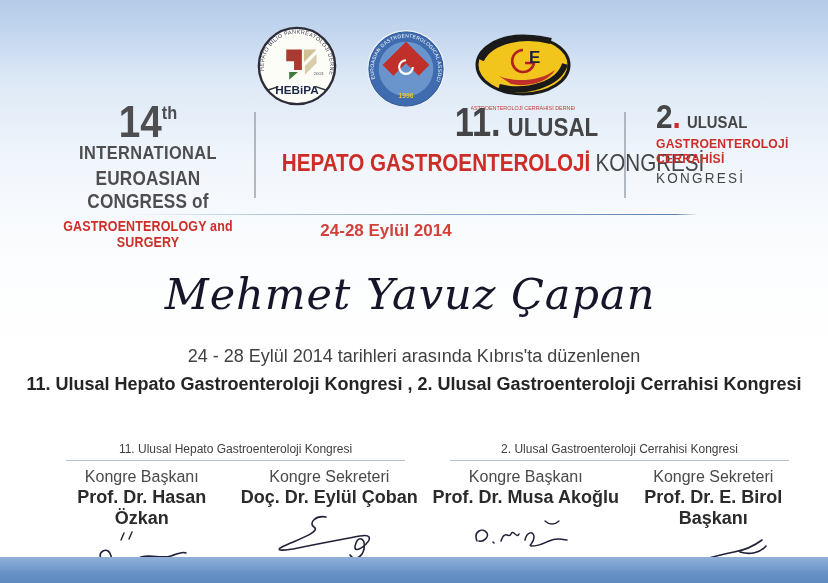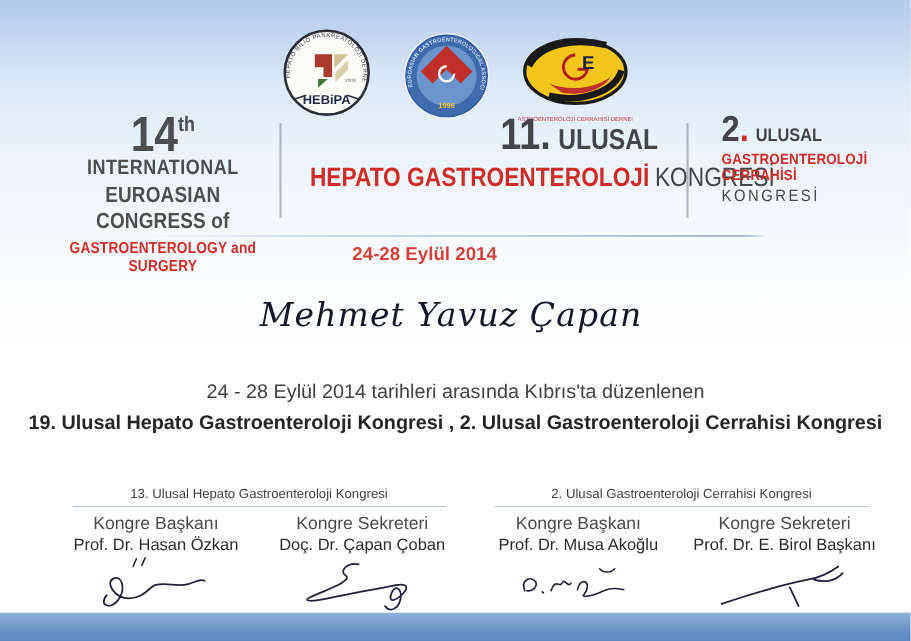--- a/index.html
+++ b/index.html
@@ -40,35 +40,35 @@
   .r-red { font-size:13.5px; font-weight:700; color:#ce2d27; margin-top:4px; letter-spacing:.2px; }
   .r-kong { font-size:15px; font-weight:400; letter-spacing:2.5px; margin-top:3px; }
 
   .rule { position:absolute; top:214px; left:128px; width:570px; height:1px;
     background:linear-gradient(90deg,rgba(120,150,190,0) 0%,rgba(120,150,190,.55) 25%,rgba(95,130,175,.8) 75%,#5f82af 96%,rgba(120,150,190,0) 100%); }
   .date { position:absolute; top:221px; left:0; width:772px; text-align:center;
     color:#d2423b; font-size:17px; font-weight:700; }
 
   
   .rname { position:absolute; top:269px; left:0; width:820px; text-align:center;
-    font-family:"DejaVu Serif", serif; font-style:italic; font-size:30px; color:#16162a; letter-spacing:1px; }
+    font-family:"DejaVu Serif", serif; font-style:italic; font-size:43px; color:#16162a; letter-spacing:1px; }
   .bline1 { position:absolute; top:346px; left:0; width:828px; text-align:center; font-size:18px; color:#414143; }
   .bline2 { position:absolute; top:374px; left:0; width:828px; text-align:center; font-size:18px; font-weight:700; color:#252527; }
   .bline3 { position:absolute; top:404px; left:0; width:828px; text-align:center; font-size:18px; color:#414143; }
   .bline3 b { color:#252527; }
 
   
   .sgroup { position:absolute; top:442px; width:375px; }
   .sgroup.gleft { left:48px; } .sgroup.gright { left:432px; }
   .sg-title { font-size:12px; color:#3e3e40; text-align:center; padding-bottom:4px;
     border-bottom:1px solid #b6c2d3; margin:0 18px; }
   .sg-cols { display:flex; margin-top:7px; }
   .sg-col { width:50%; text-align:center; }
   .role { font-size:16px; color:#4a4a4c; }
-  .pname { font-size:15px; font-weight:400; color:#2b2b2d; margin-top:1px; }
+  .pname { font-size:18px; font-weight:700; color:#2b2b2d; margin-top:1px; }
   .sigimg { margin-top:1px; }
 
   .bbar { position:absolute; left:0; bottom:0; width:828px; height:26px;
     background:linear-gradient(180deg,#90b0d8 0%,#7da3d0 30%,#6691c6 65%,#5d89c0 100%); }
 </style>
 </head>
 <body>
 
 <div class="cert">
 
@@ -131,36 +131,36 @@
         <div class="r-kong">KONGRESİ</div>
       </div>
     </div>
   </div>
 
   <div class="rule"></div>
   <div class="date">24-28 Eylül 2014</div>
 
   <div class="rname">Mehmet Yavuz Çapan</div>
   <div class="bline1">24 - 28 Eylül 2014 tarihleri arasında Kıbrıs'ta düzenlenen</div>
-  <div class="bline2">19. Ulusal Hepato Gastroenteroloji Kongresi , 2. Ulusal Gastroenteroloji Cerrahisi Kongresi</div>
+  <div class="bline2">11. Ulusal Hepato Gastroenteroloji Kongresi , 2. Ulusal Gastroenteroloji Cerrahisi Kongresi</div>
 
   <div class="sgroup gleft">
-    <div class="sg-title">13. Ulusal Hepato Gastroenteroloji Kongresi</div>
+    <div class="sg-title">11. Ulusal Hepato Gastroenteroloji Kongresi</div>
     <div class="sg-cols">
       <div class="sg-col">
         <div class="role">Kongre Başkanı</div>
         <div class="pname">Prof. Dr. Hasan Özkan</div>
         <svg class="sigimg" width="130" height="52" viewBox="0 0 130 52">
           <path d="M20 36 C12 46 24 49 30 41 C38 31 34 17 26 21 C18 25 28 39 40 39 C54 39 58 29 64 27 C74 24 84 29 94 26 C101 24 105 21 109 23" stroke="#20203a" stroke-width="1.6" fill="none" stroke-linecap="round"></path>
           <path d="M44 10 l3 -7 M52 9 l3 -7" stroke="#20203a" stroke-width="1.4" fill="none" stroke-linecap="round"></path>
         </svg>
       </div>
       <div class="sg-col">
         <div class="role">Kongre Sekreteri</div>
-        <div class="pname">Doç. Dr. Çapan Çoban</div>
+        <div class="pname">Doç. Dr. Eylül Çoban</div>
         <svg class="sigimg" width="130" height="52" viewBox="0 0 130 52">
           <path d="M62 8 C52 6 44 14 50 18 C58 23 30 32 18 38 C10 42 20 42 34 39 C58 34 80 30 96 27 C106 25 108 29 102 35 C96 41 88 44 92 34 C95 26 102 30 100 40 C98 49 90 52 86 46" stroke="#20203a" stroke-width="1.6" fill="none" stroke-linecap="round"></path>
         </svg>
       </div>
     </div>
   </div>
 
   <div class="sgroup gright">
     <div class="sg-title">2. Ulusal Gastroenteroloji Cerrahisi Kongresi</div>
     <div class="sg-cols">

